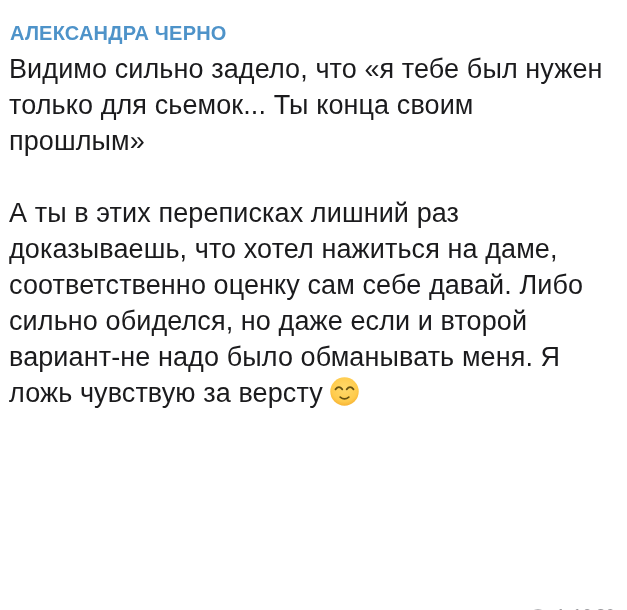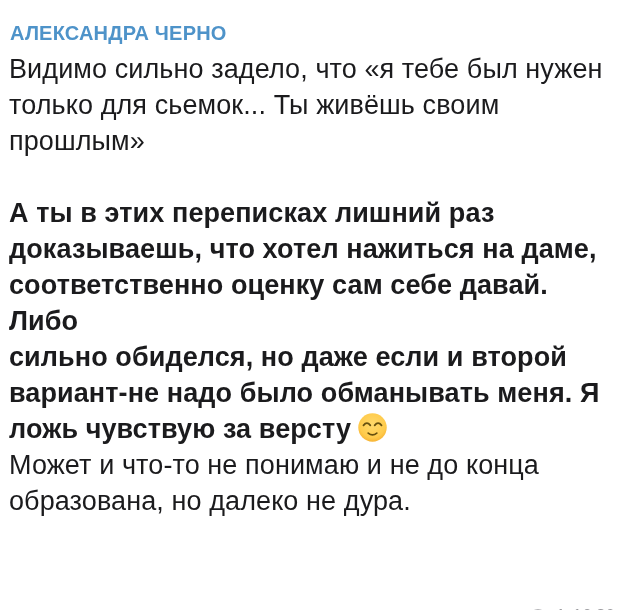--- a/index.html
+++ b/index.html
@@ -29,21 +29,21 @@
     left: 9px;
     width: 612px;
     font-size: 27px;
     line-height: 36px;
     letter-spacing: 0.1px;
   }
   .para {
     white-space: pre-line;
     margin-bottom: 36px;
   }
-  .para.with-emoji { margin-bottom: 0; font-weight: bold; }
+  .para.with-emoji { margin-bottom: 0; }
   .para.last { margin-bottom: 0; }
   .emoji {
     display: inline-block;
     width: 31px;
     height: 31px;
     vertical-align: -5px;
     margin-left: 6px;
   }
   .meta {
     position: absolute;
@@ -61,21 +61,21 @@
 </head>
 <body>
 
 <div class="screen">
 
   <div class="channel-name" style="color: rgb(78, 147, 201);">АЛЕКСАНДРА ЧЕРНО</div>
 
   <div class="message-body" style="color: rgb(27, 27, 29);">
 
     <div class="para">Видимо сильно задело, что «я тебе был нужен
-только для сьемок... Ты живёшь своим
+только для сьемок... Ты конца своим
 прошлым»</div>
 
 
     <div class="para with-emoji"><span>А ты в этих переписках лишний раз
 доказываешь, что хотел нажиться на даме,
 соответственно оценку сам себе давай. Либо
 сильно обиделся, но даже если и второй
 вариант-не надо было обманывать меня. Я
 ложь чувствую за версту</span><span class="emoji"><svg viewBox="0 0 36 36" width="31" height="31">
           <defs>
@@ -84,22 +84,20 @@
               <stop offset="75%" stop-color="#ffcb4c"></stop>
               <stop offset="100%" stop-color="#f7b434"></stop>
             </radialGradient>
           </defs>
           <circle cx="18" cy="18" r="16.5" fill="url(#faceGrad)"></circle>
           <path d="M7.5 15.5 Q11.5 10.5 15.5 15.5" fill="none" stroke="#66500f" stroke-width="2" stroke-linecap="round"></path>
           <path d="M20.5 15.5 Q24.5 10.5 28.5 15.5" fill="none" stroke="#66500f" stroke-width="2" stroke-linecap="round"></path>
           <path d="M13 24.5 Q18 28.5 23 24.5" fill="none" stroke="#66500f" stroke-width="2" stroke-linecap="round"></path>
         </svg></span></div>
 
-    <div class="para last">Может и что-то не понимаю и не до конца
-образована, но далеко не дура.</div>
   </div>
 
   <div class="meta" style="color: rgb(154, 154, 158);">
     <span class="eye-icon">
       <svg viewBox="0 0 24 16" width="22" height="15">
         <path d="M12 1 C6.5 1 2.6 5.4 1.2 8 C2.6 10.6 6.5 15 12 15 C17.5 15 21.4 10.6 22.8 8 C21.4 5.4 17.5 1 12 1 Z" fill="none" stroke="#9a9a9e" stroke-width="2"></path>
         <circle cx="12" cy="8" r="3.2" fill="#9a9a9e"></circle>
       </svg>
     </span>
     <span class="meta-text">

